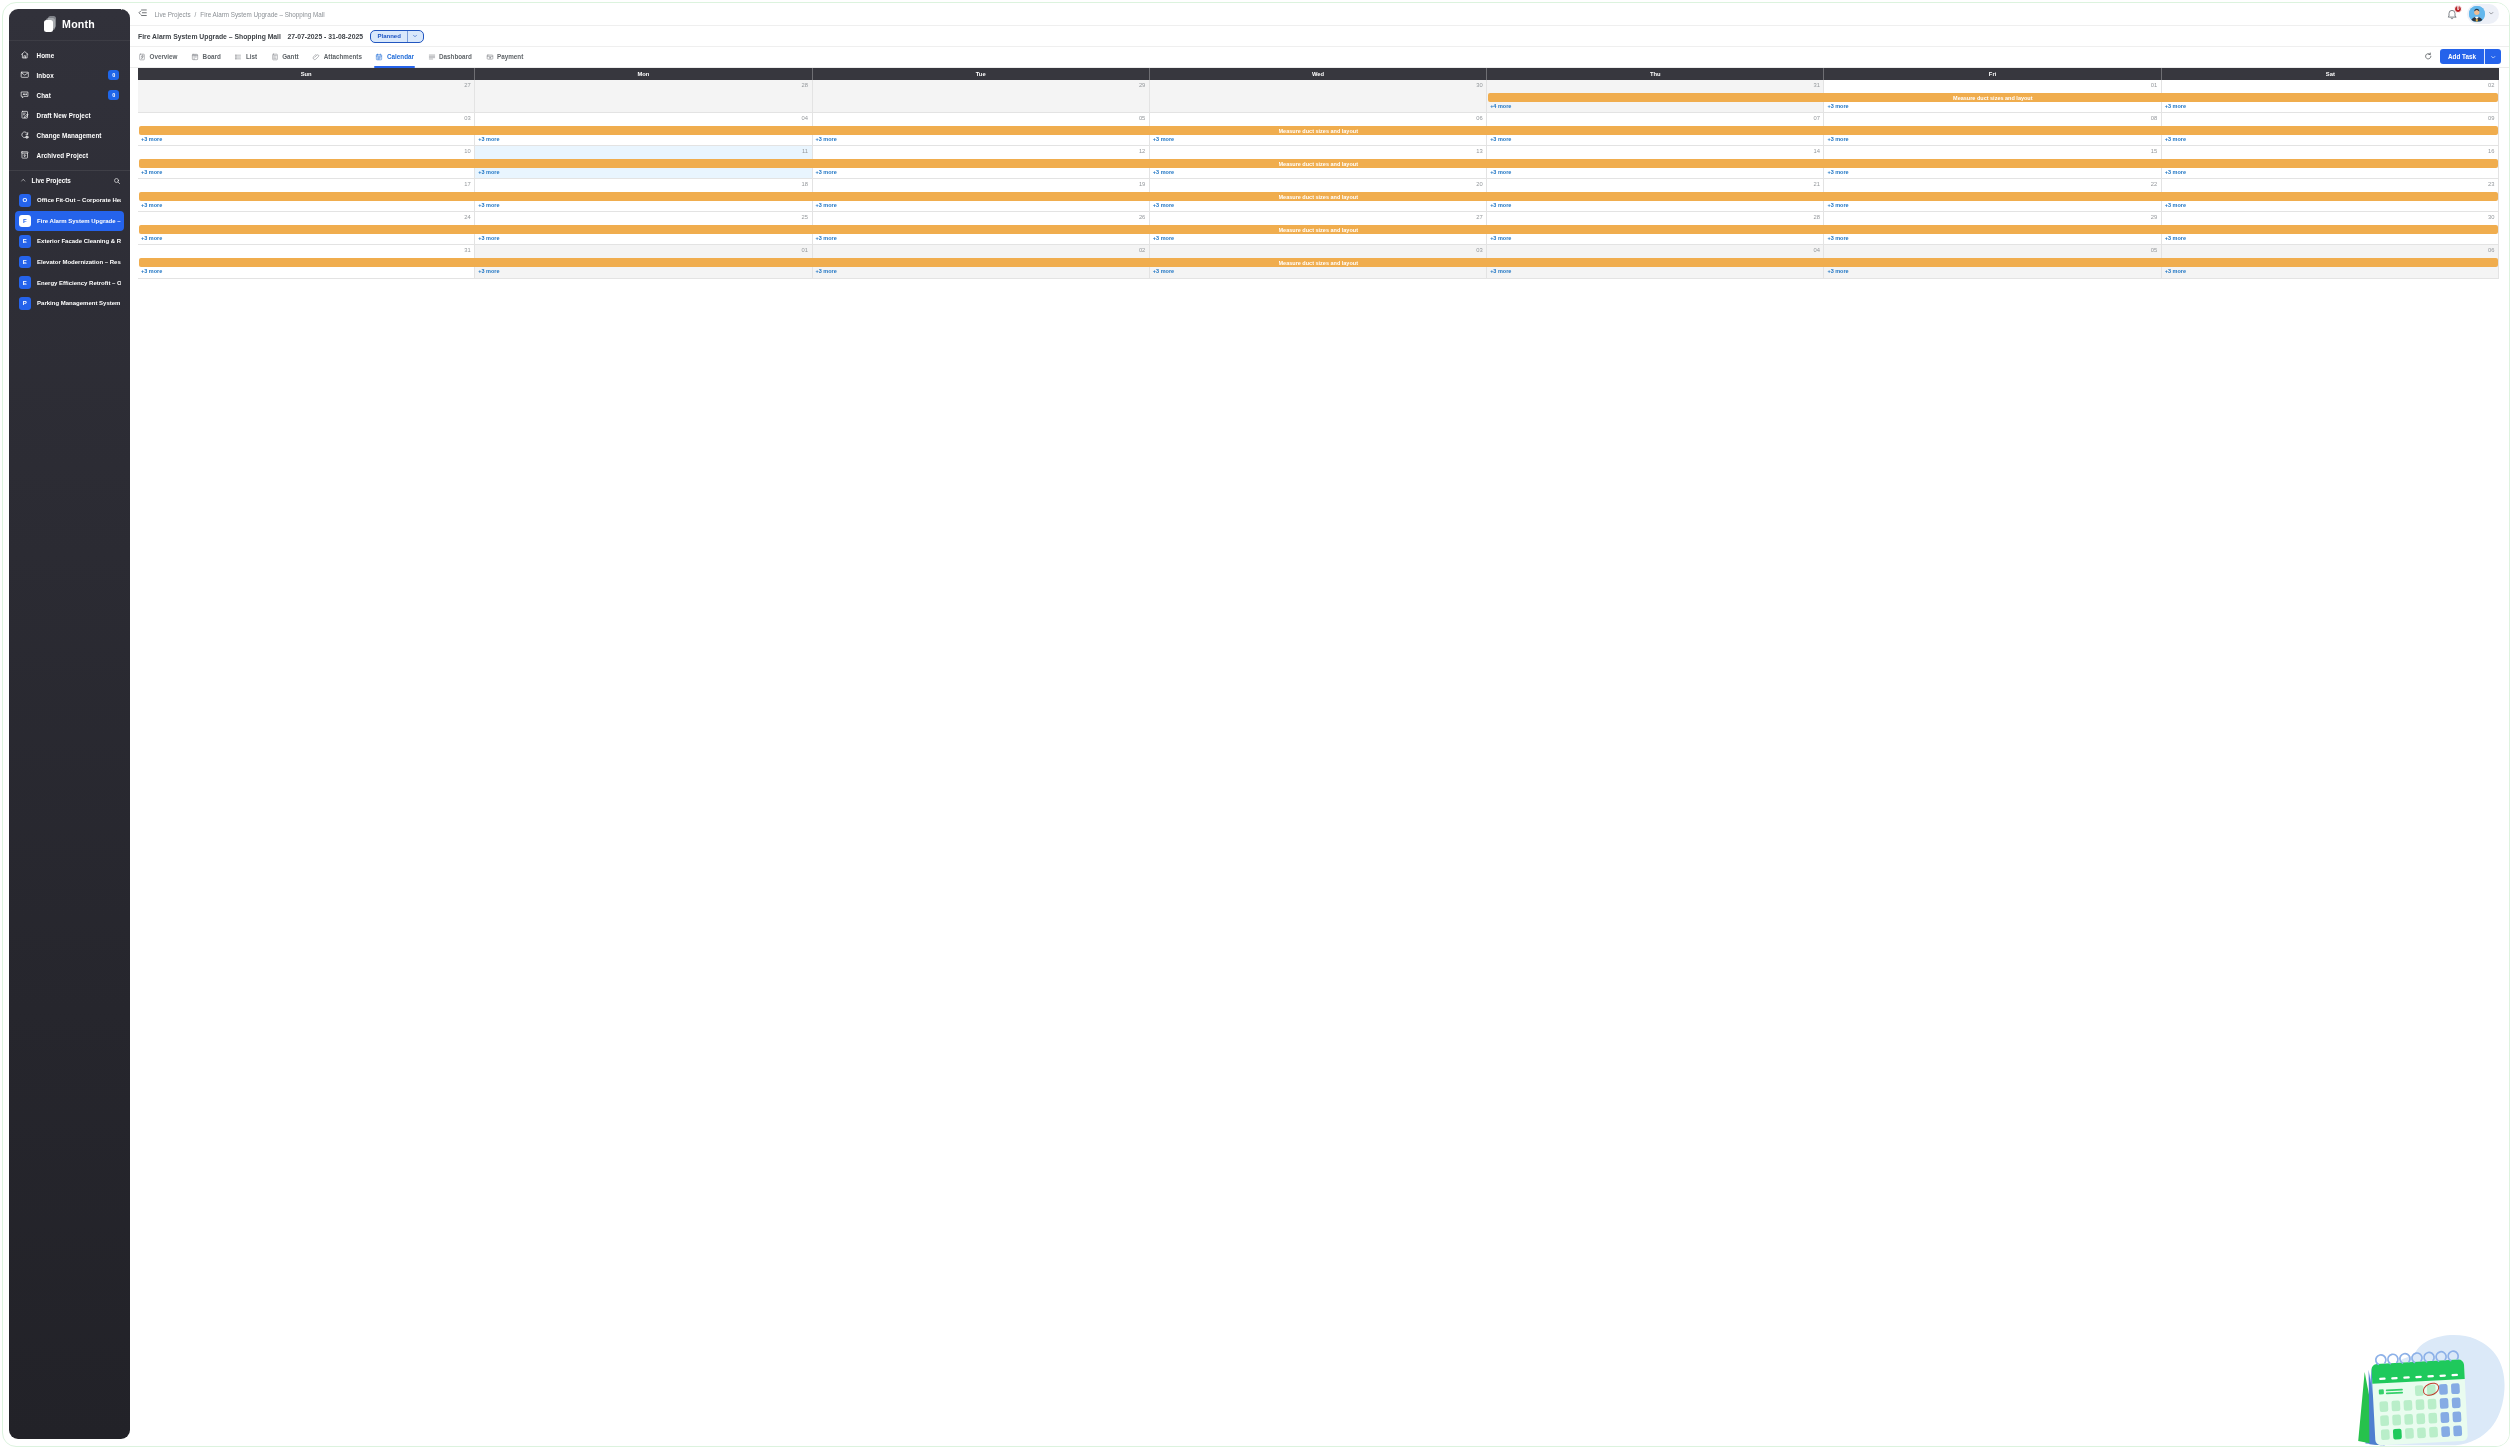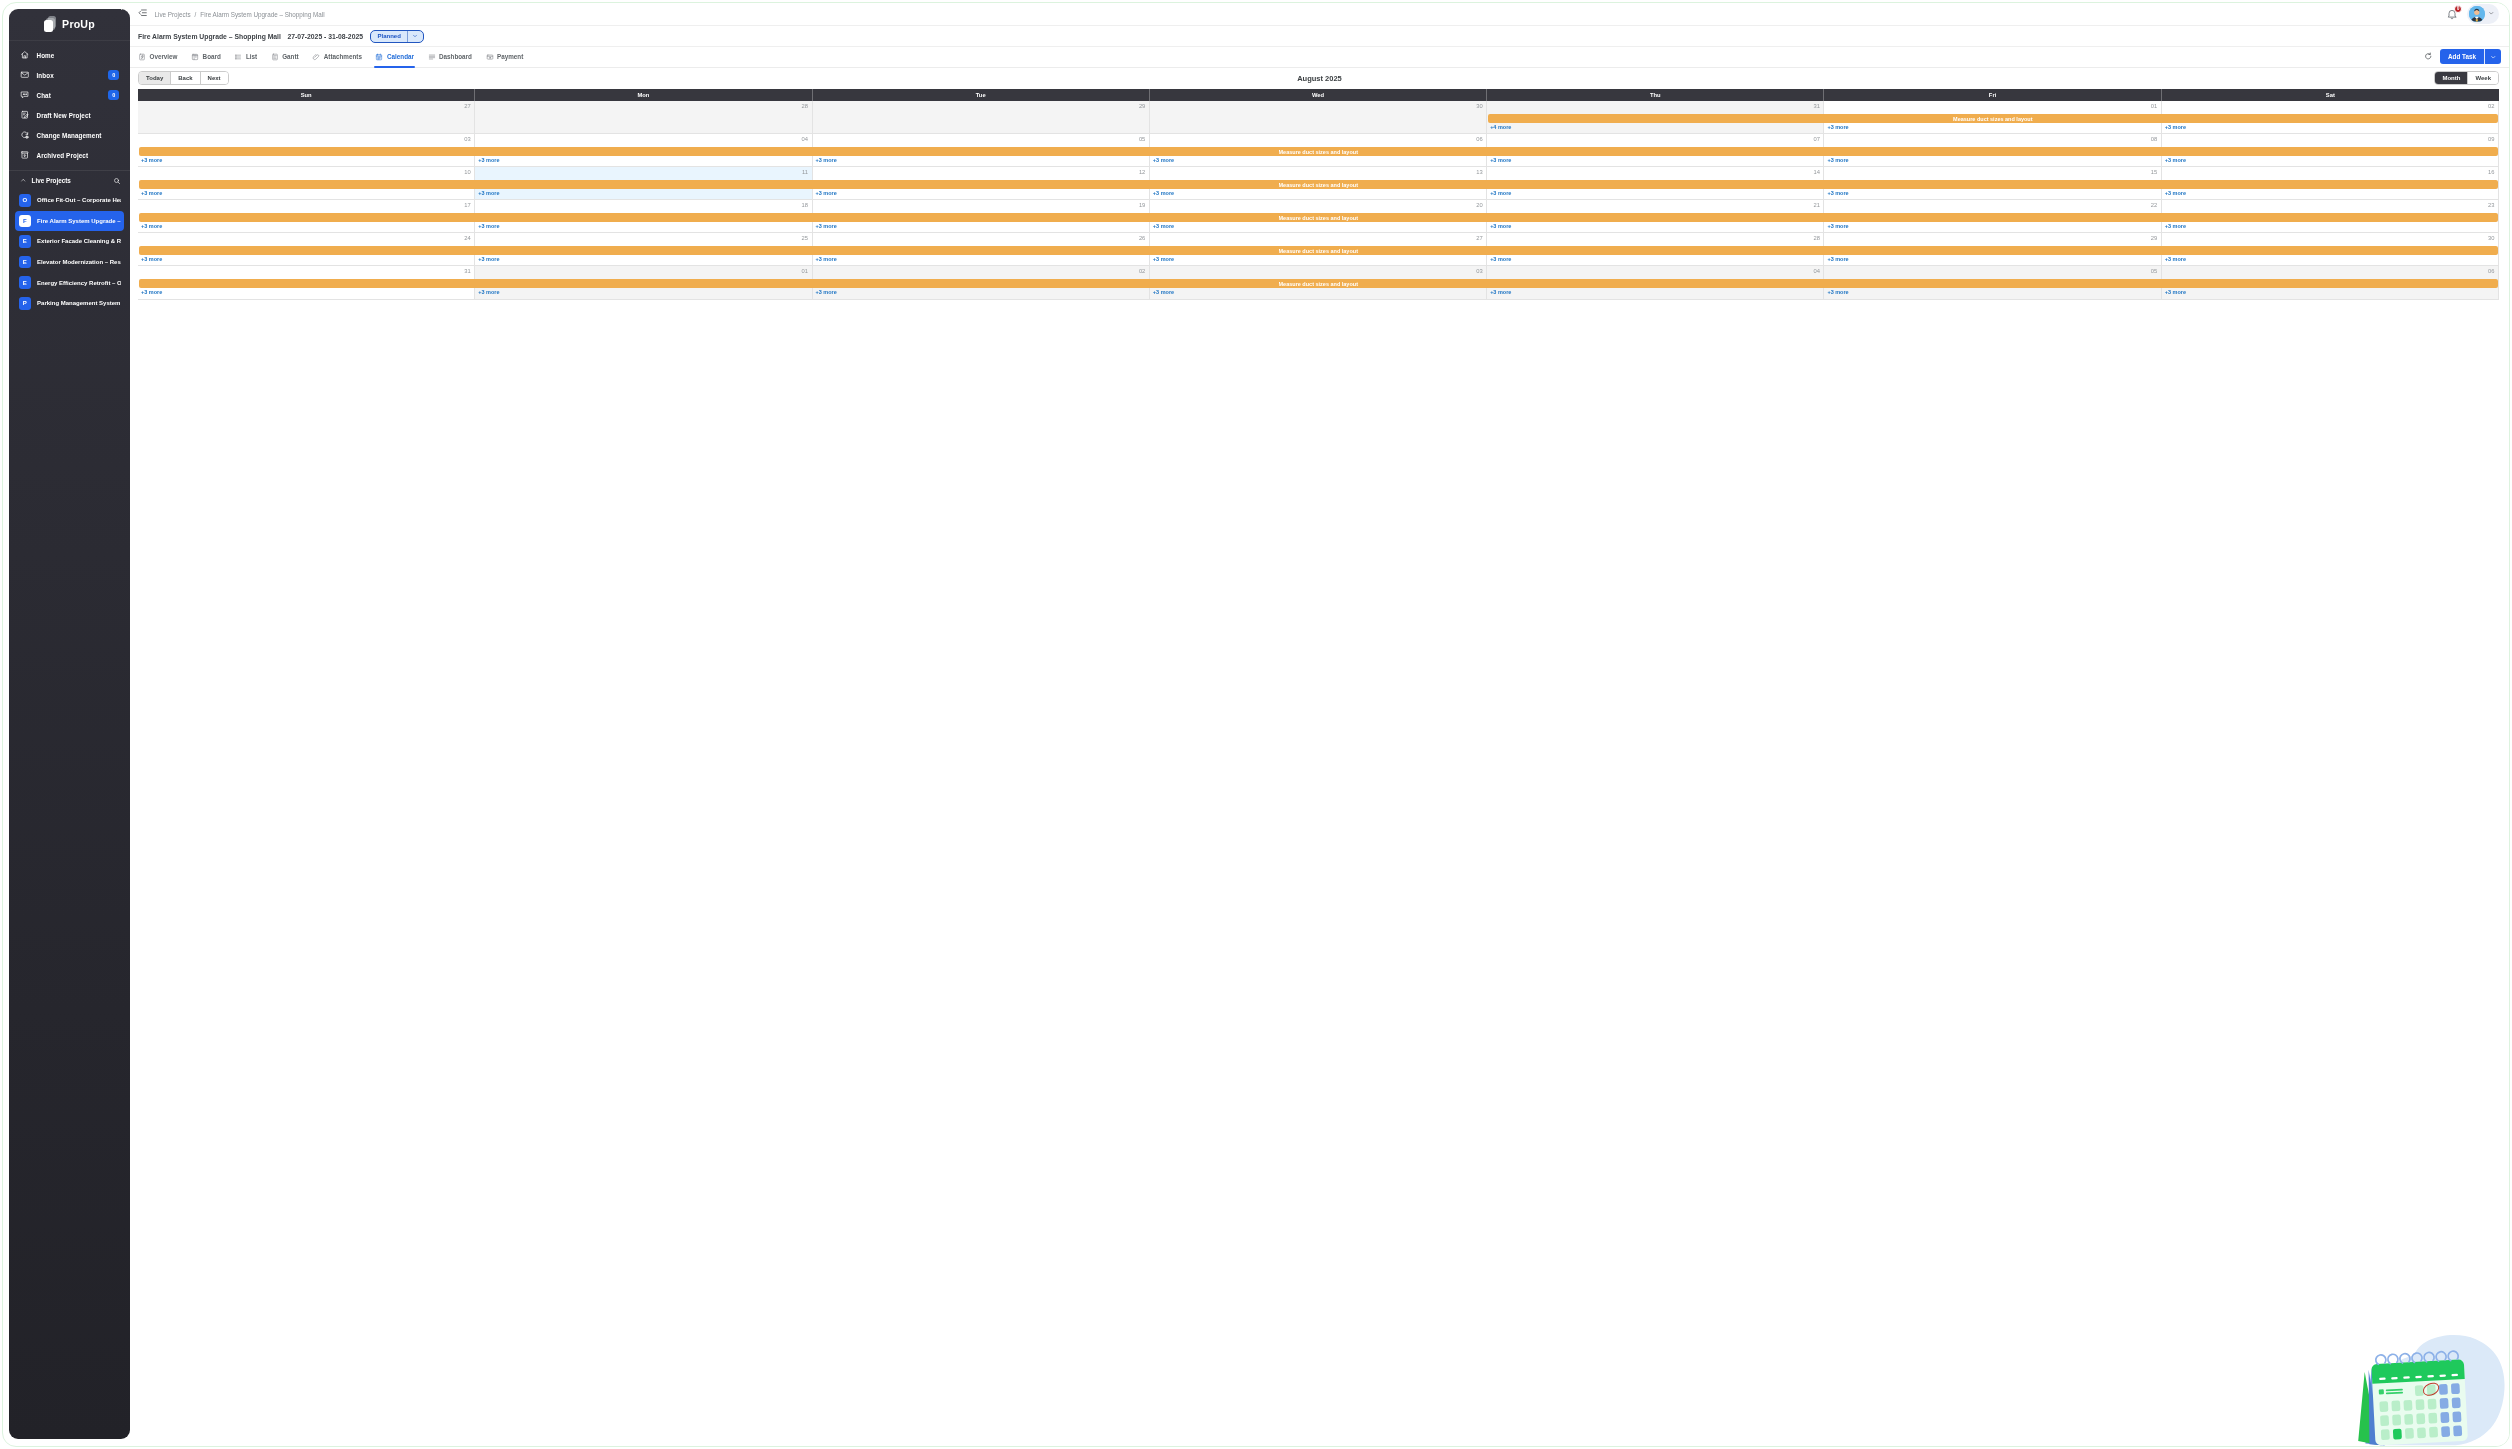--- a/index.html
+++ b/index.html
@@ -116,21 +116,21 @@
 
 <div class="frame">
 
   <aside class="sidebar">
     <div class="logo">
       <span class="logo-mark">
         <span class="back"></span>
           <span class="mid"></span>
           <span class="front"></span>
       </span>
-      <span class="logo-text">ProUp</span>
+      <span class="logo-text">Month</span>
       <svg class="logo-arrow" viewBox="0 0 10 12">
         <path d="M5 11 V3 M2 5 L5 1.5 L8 5" stroke="#fff" stroke-width="1.6" fill="none" stroke-linecap="round" stroke-linejoin="round"></path>
       </svg>
     </div>
     <nav class="menu">
         <div class="menu-item">
           <span class="mi-icon">
             <svg viewBox="0 0 24 24">
               <path d="M4 11 L12 4 L20 11 M6 9.8 V20 H18 V9.8 M10 20 v-5.5 h4 V20"></path>
             </svg>
@@ -369,32 +369,20 @@
           <span class="at-main">Add Task</span>
           <span class="at-caret">
             <svg viewBox="0 0 24 24">
                 <path d="M6 9 L12 15 L18 9"></path>
               </svg>
           </span>
         </span>
       </div>
     </div>
 
-    <div class="controls-row">
-      <div class="btn-group">
-        <span class="seg pressed">Today</span>
-        <span class="seg">Back</span>
-        <span class="seg">Next</span>
-      </div>
-      <span class="month-title">August 2025</span>
-      <div class="btn-group view-group" id="view-toggle-host">
-          <span class="seg dark">Month</span>
-          <span class="seg">Week</span>
-        </div>
-    </div>
 
     <div class="calendar">
       <div class="cal-head" id="cal-head">
           <div class="day-head">Sun</div>
           <div class="day-head">Mon</div>
           <div class="day-head">Tue</div>
           <div class="day-head">Wed</div>
           <div class="day-head">Thu</div>
           <div class="day-head">Fri</div>
           <div class="day-head">Sat</div>

